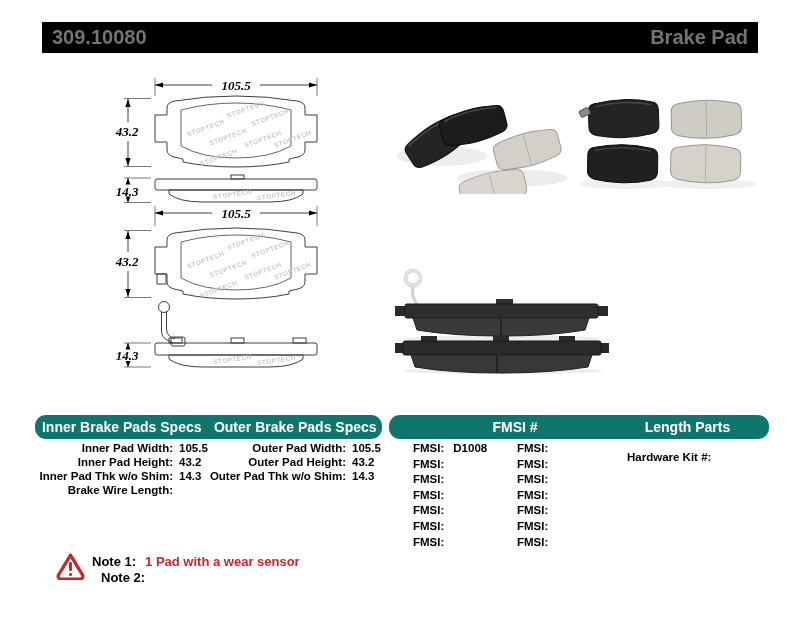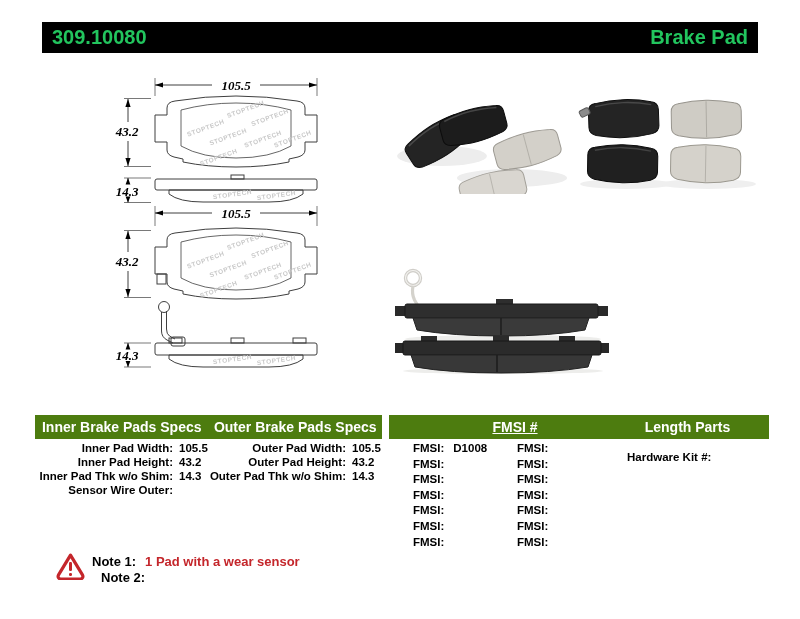--- a/index.html
+++ b/index.html
@@ -1,31 +1,31 @@
 <!DOCTYPE html>
 <html><head>
 <meta charset="utf-8">
 <style>
   html,body{margin:0;padding:0;background:#fff;}
   #page{position:relative;width:800px;height:619px;background:#ffffff;overflow:hidden;
         font-family:"Liberation Sans",sans-serif;}
   .abs{position:absolute;}
 
   
-  #title-bar{left:42px;top:22px;width:716px;height:31px;background:#000;color:#22c55e;
+  #title-bar{left:42px;top:22px;width:716px;height:31px;background:#000;color:#737373;
              display:flex;align-items:center;justify-content:space-between;
              padding:0 10px;box-sizing:border-box;
              font-weight:bold;font-size:20px;}
 
   
-  .thead{top:415px;height:24px;background:#4d7c0f;color:#fff;display:flex;align-items:center;
-         justify-content:center;font-weight:bold;font-size:14px;}
+  .thead{top:415px;height:24px;background:#0f766e;color:#fff;display:flex;align-items:center;
+         justify-content:center;font-weight:bold;font-size:14px;border-radius:11px;}
   #thead-specs{left:35px;width:347px;}
   #thead-specs span{flex:1;text-align:center;}
-  #thead-fmsi{left:389px;width:252px;text-decoration:underline;}
+  #thead-fmsi{left:389px;width:252px;}
   #thead-related{left:606px;width:163px;}
 
   
   .spec-col{top:441px;font-size:11.5px;font-weight:bold;color:#000;}
   .spec-row{display:flex;height:14px;line-height:14px;white-space:nowrap;}
   .spec-label{display:inline-block;text-align:right;}
   #inner-col{left:35px;} #inner-col .spec-label{width:138px;}
   #outer-col{left:208px;} #outer-col .spec-label{width:138px;}
   .spec-value{margin-left:6px;}
 
@@ -275,21 +275,21 @@
     </div>
     <div class="spec-row">
       <span class="spec-label">Inner Pad Height:</span>
       <span class="spec-value">43.2</span>
     </div>
     <div class="spec-row">
       <span class="spec-label">Inner Pad Thk w/o Shim:</span>
       <span class="spec-value">14.3</span>
     </div>
     <div class="spec-row">
-      <span class="spec-label">Sensor Wire Outer:</span>
+      <span class="spec-label">Brake Wire Length:</span>
       <span class="spec-value"></span>
     </div>
   </div>
 
   <div id="outer-col" class="abs spec-col">
     <div class="spec-row">
       <span class="spec-label">Outer Pad Width:</span>
       <span class="spec-value">105.5</span>
     </div>
     <div class="spec-row">

